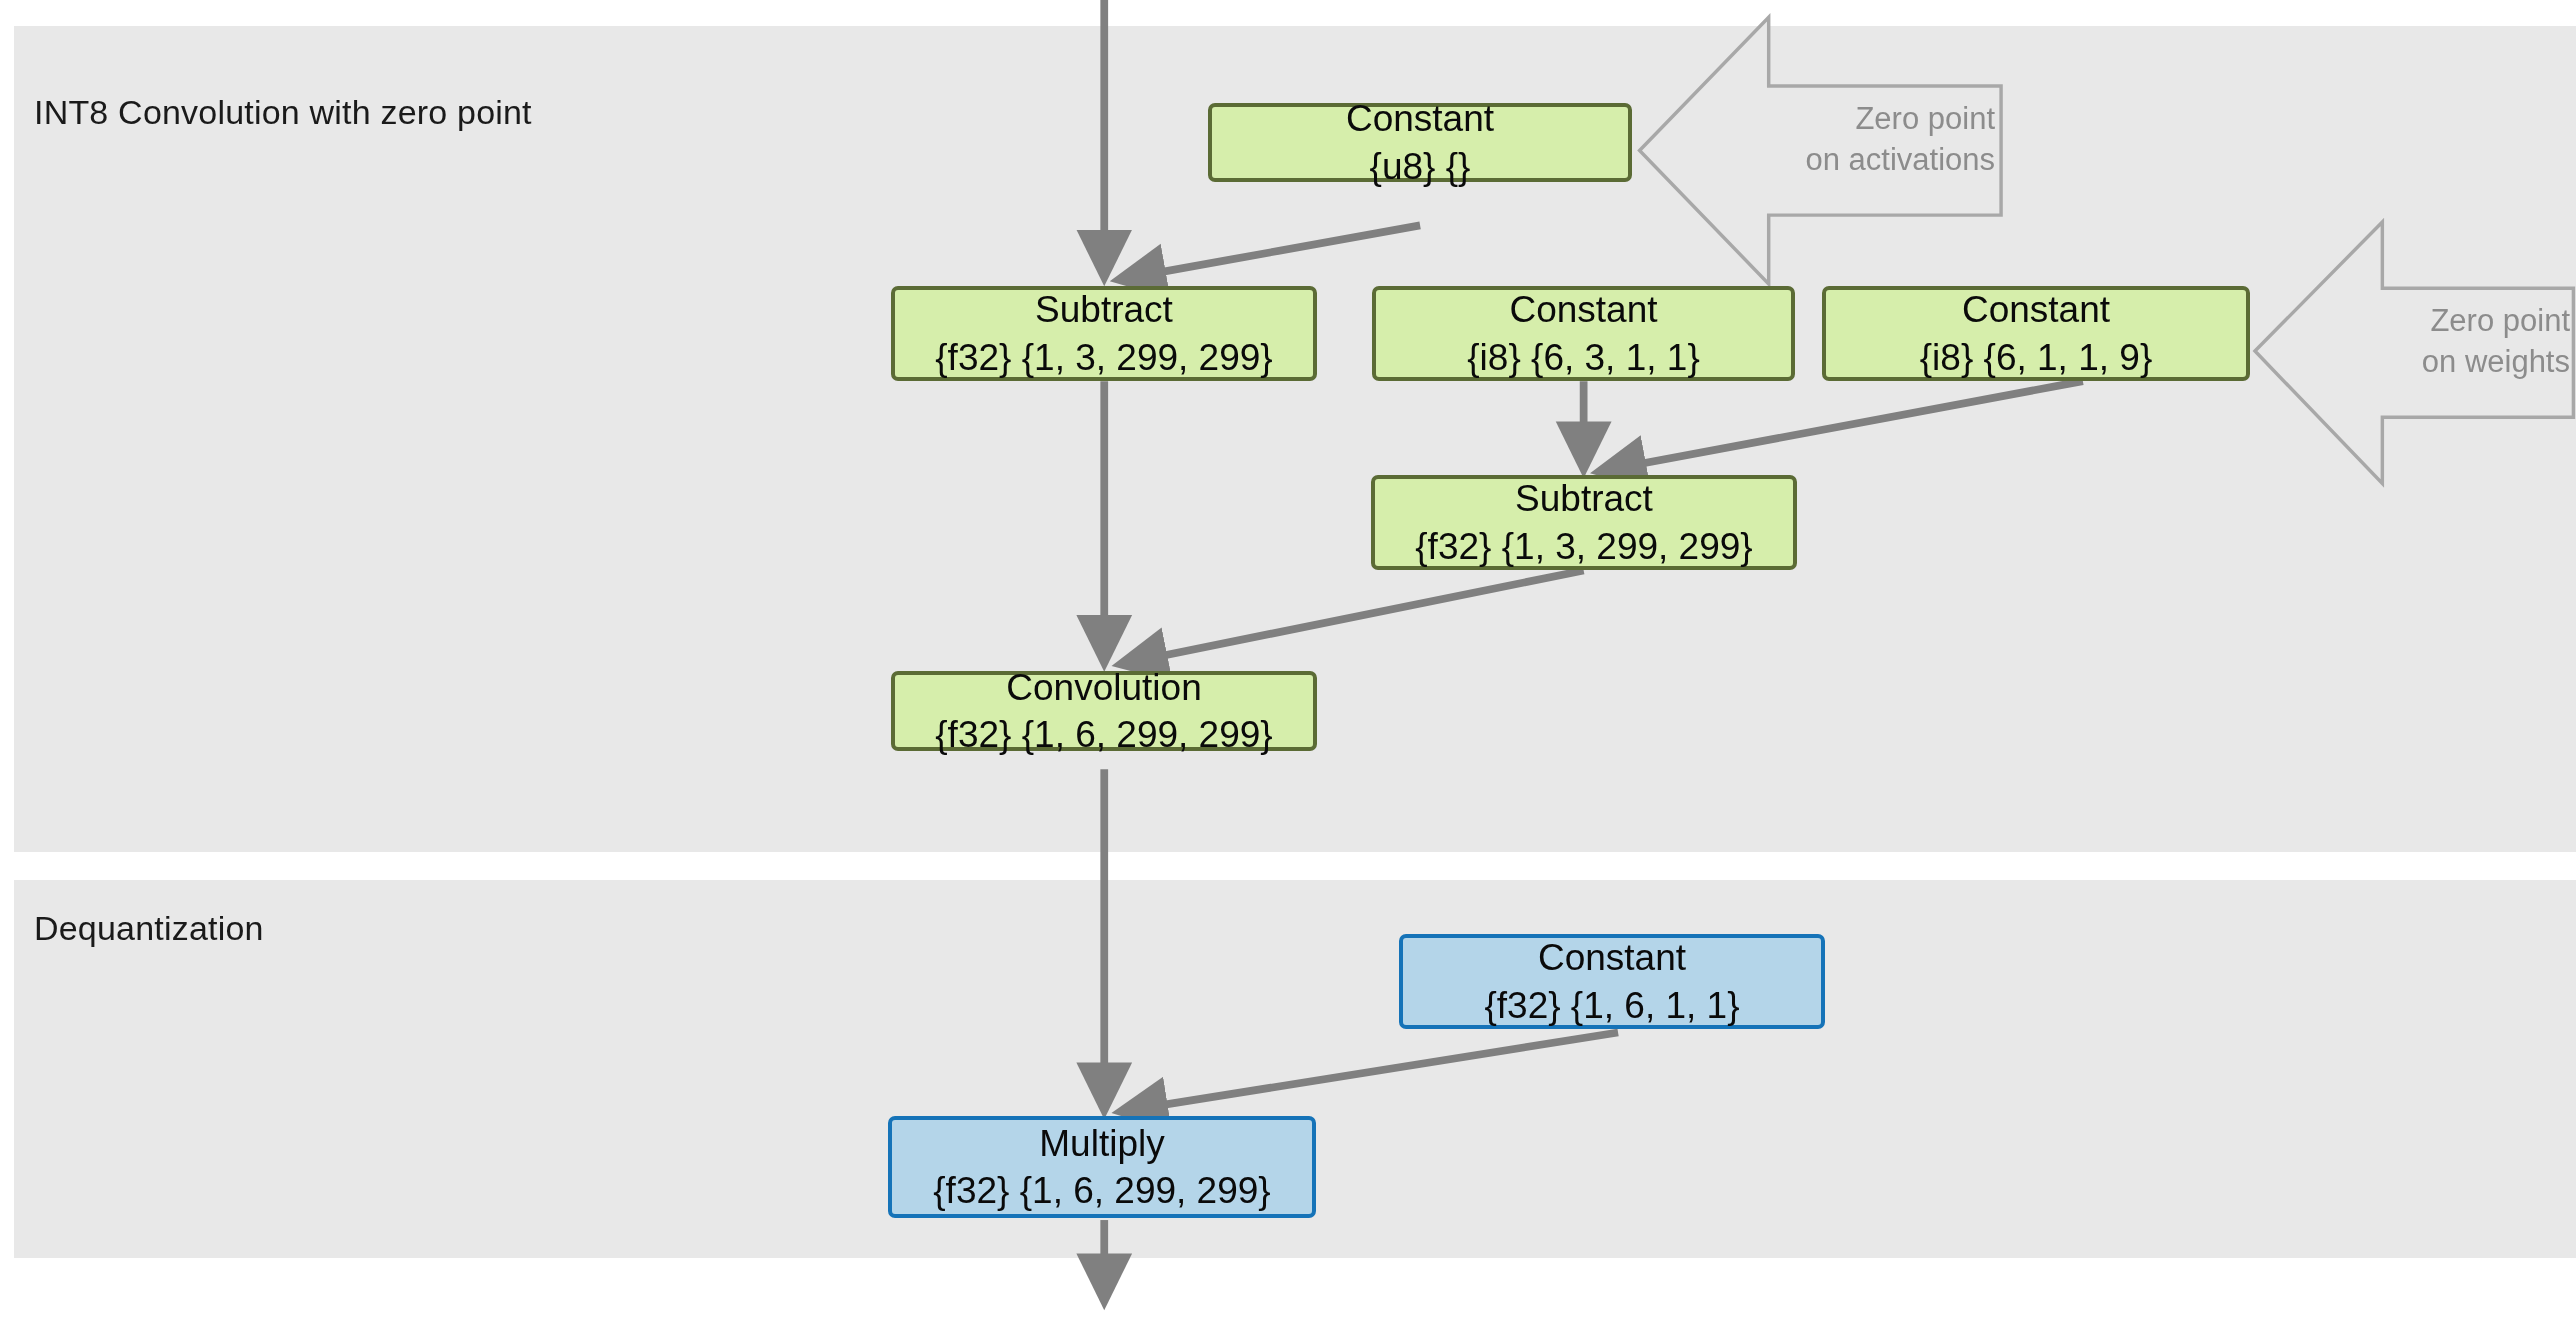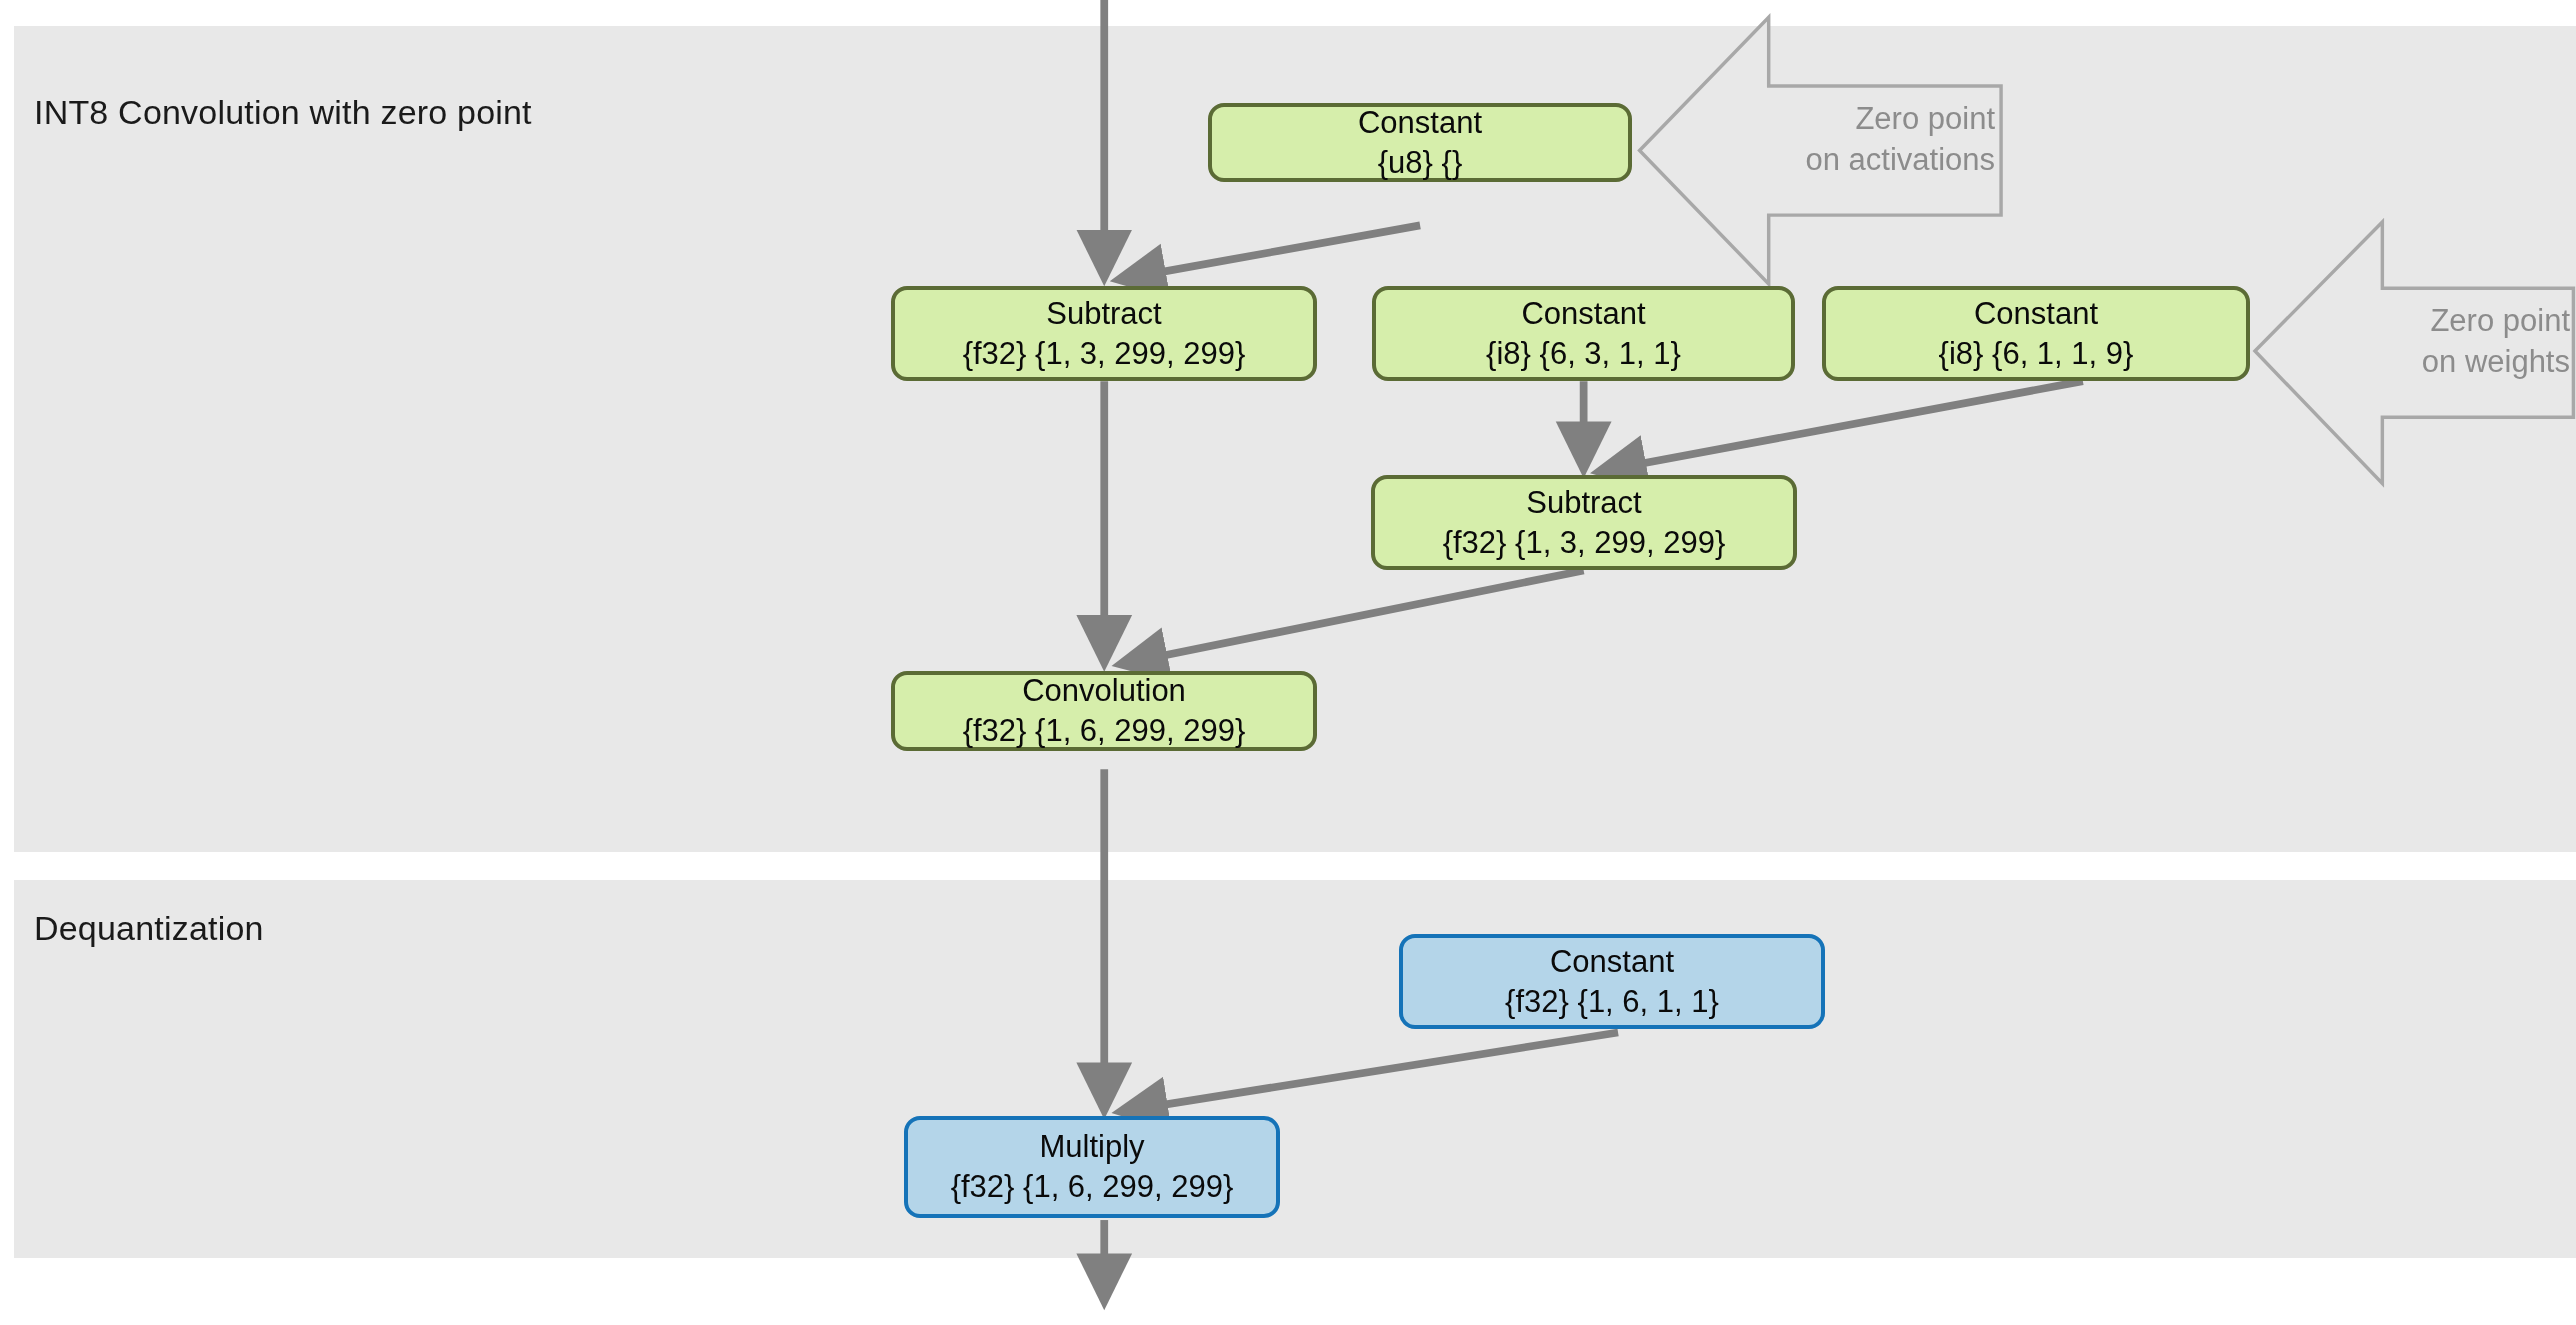--- a/index.html
+++ b/index.html
@@ -26,28 +26,28 @@
     position: absolute;
     font-size: 34px;
     color: #1a1a1a;
     font-weight: 400;
     letter-spacing: 0.2px;
     white-space: nowrap;
   }
   .node {
     position: absolute;
     box-sizing: border-box;
-    border-radius: 16px;
+    border-radius: 7px;
     display: flex;
     flex-direction: column;
     align-items: center;
     justify-content: center;
     text-align: center;
     line-height: 1.28;
-    font-size: 31px;
+    font-size: 37px;
     color: #0a0a0a;
     z-index: 5;
   }
   .node .ln1 { display: block; }
   .node .ln2 { display: block; }
   .node.green {
     background: #d6eeab;
     border: 4.3px solid #5b6b35;
   }
   .node.blue {
@@ -163,19 +163,19 @@
   <div class="node green" style="left:891px; top:671px; width:426px; height:80px;">
     <span class="ln1">Convolution</span>
     <span class="ln2">{f32} {1, 6, 299, 299}</span>
   </div>
 
   <div class="node blue" style="left:1399px; top:934px; width:426px; height:95px;">
     <span class="ln1">Constant</span>
     <span class="ln2">{f32} {1, 6, 1, 1}</span>
   </div>
 
-  <div class="node blue" style="left:888px; top:1116px; width:376px; height:102px;margin-left:16px;">
+  <div class="node blue" style="left:888px; top:1116px; width:428px; height:102px;">
     <span class="ln1">Multiply</span>
     <span class="ln2">{f32} {1, 6, 299, 299}</span>
   </div>
 
 </div>
 
 
 </body></html>

